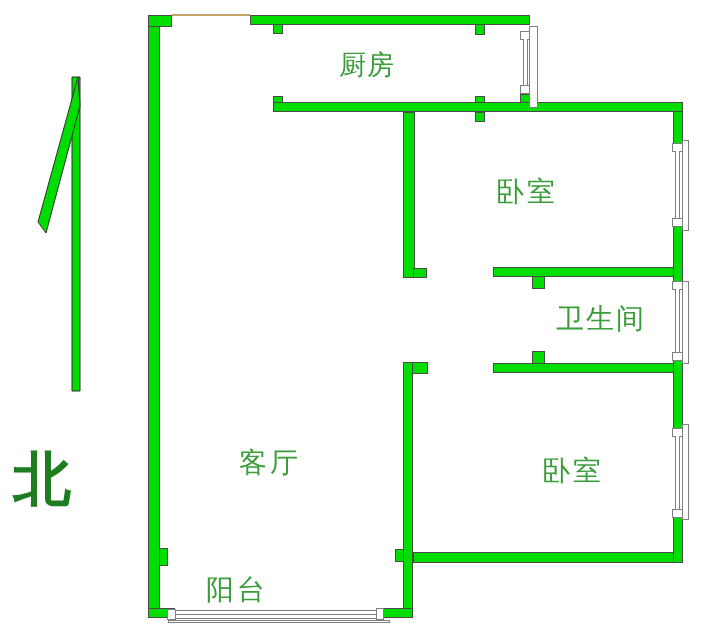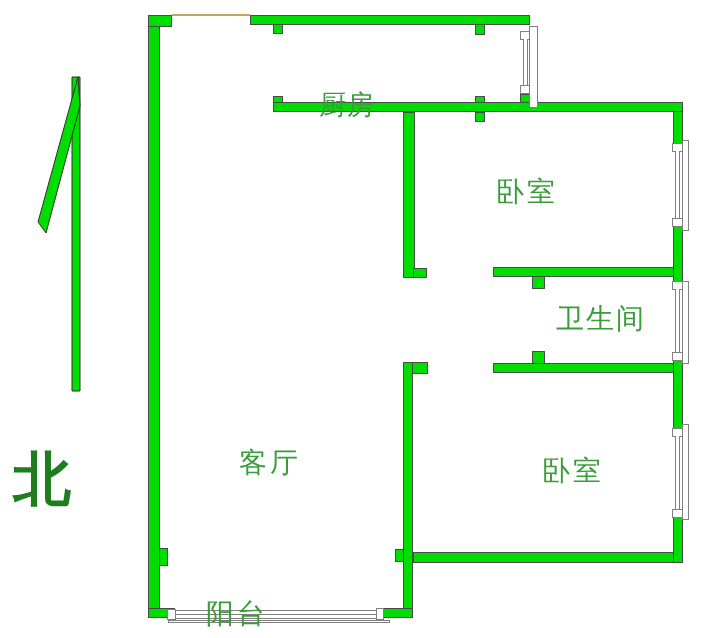--- a/index.html
+++ b/index.html
@@ -120,26 +120,26 @@
   <div class="win-glass-v" style="left:675px;top:436px;height:74px;"></div>
   <div class="win-cap" style="left:672px;top:509px;width:11px;height:9px;"></div>
 
   <div class="win-cap" style="left:167px;top:609px;width:9px;height:11px;"></div>
   <div class="win-glass-h" style="left:176px;top:610px;width:200px;">
     <div class="mid"></div>
   </div>
   <div class="win-cap" style="left:376px;top:608px;width:8px;height:12px;"></div>
   <div class="sill-line" style="left:168px;top:620px;width:222px;height:3px;"></div>
 
-  <div class="room-label" style="left:319px;top:50px;font-size:27px;letter-spacing:1px;margin-top:40px;">厨房</div>
+  <div class="room-label" style="left:339px;top:50px;font-size:27px;letter-spacing:1px;">厨房</div>
   <div class="room-label" style="left:496px;top:177px;">卧室</div>
   <div class="room-label" style="left:556px;top:304px;letter-spacing:2px;">卫生间</div>
   <div class="room-label" style="left:239px;top:448px;">客厅</div>
   <div class="room-label" style="left:542px;top:456px;">卧室</div>
-  <div class="room-label" style="left:206px;top:599px;">阳台</div>
+  <div class="room-label" style="left:206px;top:575px;">阳台</div>
 
   <svg class="compass-arrow" width="60" height="330" viewBox="0 0 60 330">
     <polygon points="42,7 50,7 50,321 42,321" fill="#00dd00" stroke="#2e2e2e" stroke-width="1"></polygon>
     <polygon points="48,7 8,152 16,163 50,36" fill="#00dd00" stroke="#2e2e2e" stroke-width="1"></polygon>
   </svg>
   <div class="compass-label">北</div>
 
 </div>
 
 </body></html>

